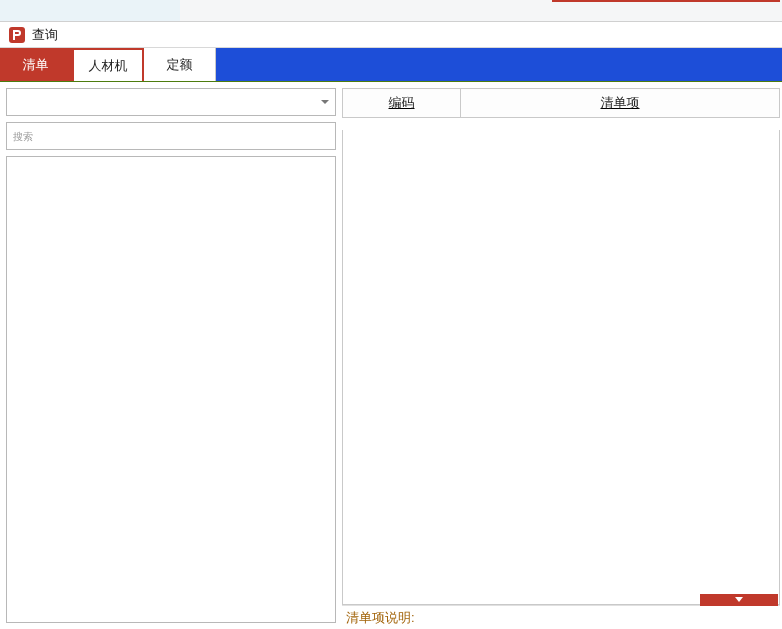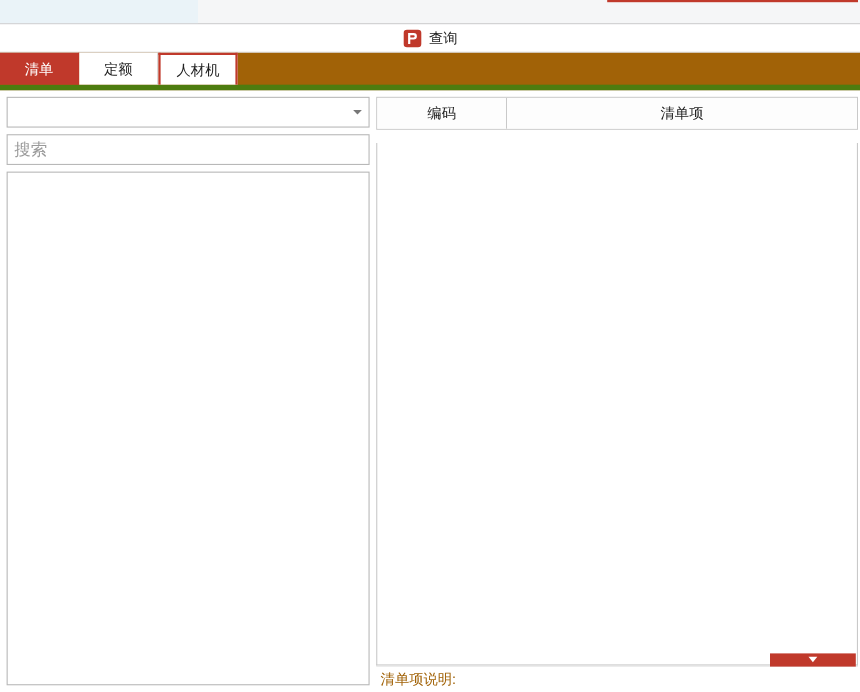--- a/index.html
+++ b/index.html
@@ -35,36 +35,35 @@
       background: #c0392b;
     }
     .title-bar {
       height: 26px;
       display: flex;
       align-items: center;
       padding: 0 8px;
       gap: 6px;
       border-bottom: 1px solid #d8d8d8;
       background: #fff;
-      justify-content: center;
     }
     .app-icon {
       width: 18px; height: 18px;
       display: inline-flex;
       align-items: center;
       justify-content: center;
     }
     .app-icon svg { display: block; }
     .title-text { color: #222; }
     .tabs-row {
       height: 34px;
       display: flex;
       align-items: stretch;
-      background: #a16207;
-      border-bottom: 5px solid #4d7c0f;
+      background: #1d4ed8;
+      border-bottom: 1px solid #4d7c0f;
     }
     .tab {
       width: 72px;
       display: flex;
       align-items: center;
       justify-content: center;
       border-right: 1px solid #c9c9c9;
       cursor: pointer;
       background: #fff;
       color: #222;
@@ -109,41 +108,42 @@
       border-left: 4px solid transparent;
       border-right: 4px solid transparent;
       border-top: 4px solid #777;
     }
     .search-input {
       height: 28px;
       border: 1px solid #b8b8b8;
       width: 100%;
       padding: 0 6px;
       font-family: inherit;
-      font-size: 15px;
+      font-size: 10px;
       color: #333;
       outline: none;
     }
     .search-input::placeholder { color: #9a9a9a; }
     .tree-box {
       flex: 1;
       border: 1px solid #b8b8b8;
       background: #fff;
     }
     .right-pane {
       flex: 1;
       display: flex;
       flex-direction: column;
       position: relative;
     }
     .grid-header {
       height: 30px;
       display: flex;
       border: 1px solid #c9c9c9;
       margin: 6px 2px 12px 0;
+      text-decoration: underline;
     }
     .grid-col {
       display: flex;
       align-items: center;
       justify-content: center;
       border-right: 1px solid #c9c9c9;
       background: #fdfdfd;
       color: #222;
     }
     .grid-col:last-child { border-right: none; text-align: center; }
@@ -194,25 +194,25 @@
       <path d="M5 4 h5 a3 3 0 0 1 0 6 h-3 v4 h-2 z M7 6 v2 h3 a1 1 0 0 0 0-2 z" fill="#fff"></path>
     </svg>
   </span>
   <span class="title-text">查询</span>
 </div>
 
 <div class="tabs-row">
   <div class="tab active">
     <span>清单</span>
   </div>
+  <div class="tab outlined">
+    <span>人材机</span>
+  </div>
   <div class="tab">
     <span>定额</span>
-  </div>
-  <div class="tab outlined">
-    <span>人材机</span>
   </div>
 </div>
 
 <div class="content-area">
   <div class="left-pane">
     <div class="combo-box">
       <span></span>
       <span class="combo-arrow"></span>
     </div>
     <input class="search-input" type="text" placeholder="搜索" style="">

